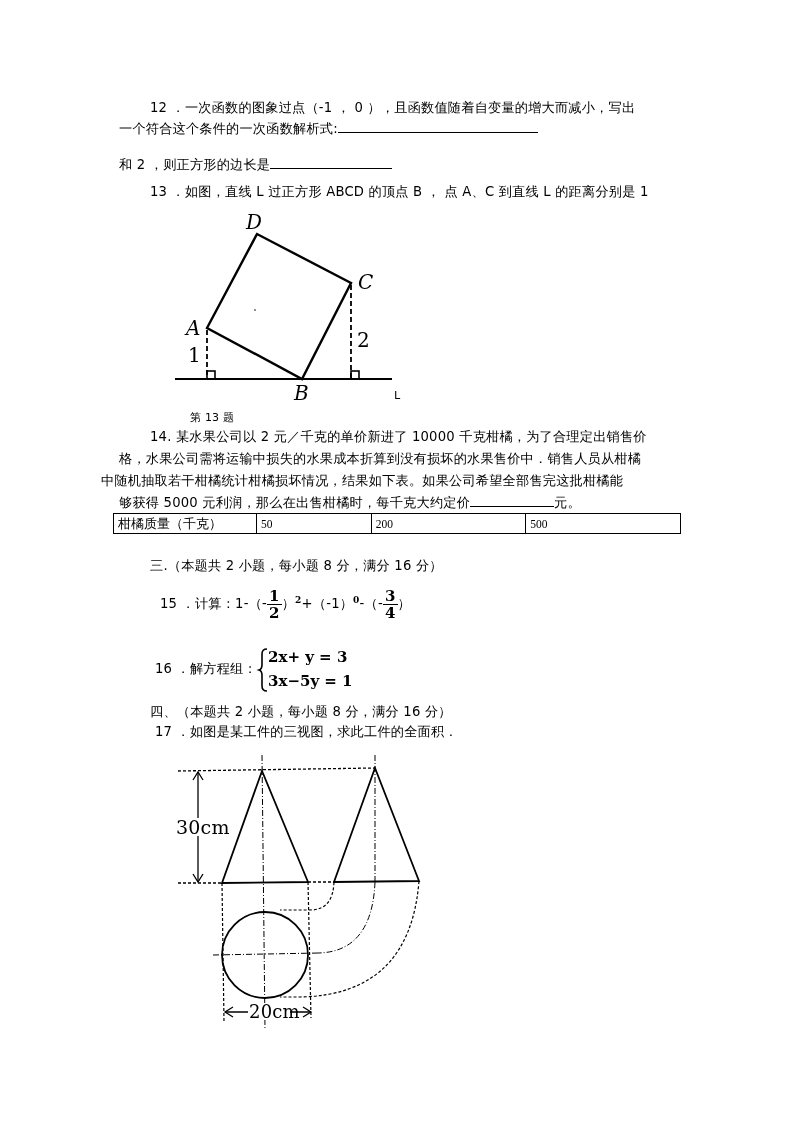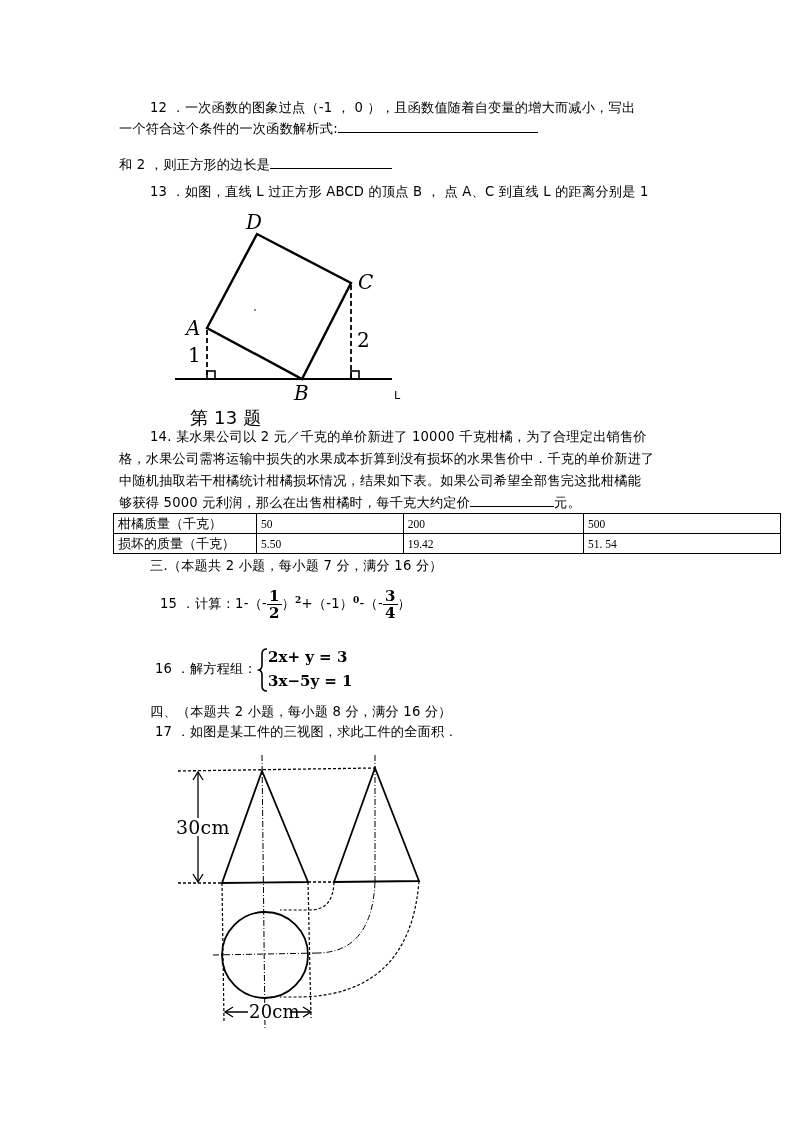--- a/index.html
+++ b/index.html
@@ -1,20 +1,20 @@
 <!DOCTYPE html>
 <html><head>
   <meta charset="utf-8">
   <style>
     html, body { margin: 0; padding: 0; background: #ffffff; }
     body { width: 794px; height: 1123px; position: relative; overflow: hidden;
       font-family: "DejaVu Sans", sans-serif; color: #000; font-size: 13px; }
     .line { position: absolute; white-space: nowrap; font-size: 13.2px; line-height: 18px; letter-spacing: 0.2px; }
     .blank { display: inline-block; border-bottom: 1px solid #000; height: 13px; vertical-align: baseline; }
-    table.data { position: absolute; left: 113px; top: 513px; width: 668px; border-collapse: collapse; }
+    table.data { position: absolute; left: 113px; top: 513px; width: 568px; border-collapse: collapse; }
     table.data td { border: 1px solid #000; height: 19px; padding: 0 0 0 4px; font-size: 13px; line-height: 18px; }
     table.data td.num { font-family: Liberation Serif, serif; font-size: 11.5px; }
     .frac { display: inline-block; vertical-align: middle; text-align: center; font-family: "DejaVu Serif", serif; font-weight: bold; font-size: 15px; line-height: 16px; }
     .frac .num-t { display: block; border-bottom: 1px solid #000; padding: 0 2px; }
     .frac .den { display: block; padding: 0 2px; }
     sup.bold { font-family: "DejaVu Serif", serif; font-weight: bold; font-size: 9px; }
     .brace-sys { position: absolute; left: 258px; top: 648px; }
     .brace-sys .eq { position: absolute; left: 10px; font-family: "DejaVu Serif", serif; font-weight: bold; font-size: 15px; white-space: nowrap; }
     svg { position: absolute; overflow: visible; }
   </style>
@@ -48,53 +48,47 @@
   <rect x="351" y="371" width="8" height="8" fill="none" stroke="#000" stroke-width="1.6"></rect>
   <circle cx="255" cy="310" r="0.8" fill="#000"></circle>
 </svg>
 <div class="line" style="left:246px; top:210px; font-family:'DejaVu Serif',serif; font-style:italic; font-size:20px; line-height:24px;">D</div>
 <div class="line" style="left:358px; top:270px; font-family:'DejaVu Serif',serif; font-style:italic; font-size:20px; line-height:24px;">C</div>
 <div class="line" style="left:186px; top:316px; font-family:'DejaVu Serif',serif; font-style:italic; font-size:20px; line-height:24px;">A</div>
 <div class="line" style="left:294px; top:381px; font-family:'DejaVu Serif',serif; font-style:italic; font-size:20px; line-height:24px;">B</div>
 <div class="line" style="left:188px; top:343px; font-family:'DejaVu Serif',serif; font-size:20px; line-height:24px;">1</div>
 <div class="line" style="left:357px; top:328px; font-family:'DejaVu Serif',serif; font-size:20px; line-height:24px;">2</div>
 <div class="line" style="left:394px; top:387px; font-family:'DejaVu Sans Mono',monospace; font-size:11px;">L</div>
-<div class="line" style="left:190px; top:409px; font-size:18px;">第 13 题</div>
+<div class="line" style="left:190px; top:409px; font-size:11px;">第 13 题</div>
 
 <div class="line" style="left:150px; top:428px;">
   <span>14. 某水果公司以 2 元／千克的单价新进了 10000 千克柑橘，为了合理定出销售价</span>
 </div>
 <div class="line" style="left:119px; top:450px;">
-  <span>格，水果公司需将运输中损失的水果成本折算到没有损坏的水果售价中．千克的单价新进了</span>
+  <span>格，水果公司需将运输中损失的水果成本折算到没有损坏的水果售价中．销售人员从柑橘</span>
 </div>
-<div class="line" style="left:119px; top:472px;">
+<div class="line" style="left:101px; top:472px;">
   <span>中随机抽取若干柑橘统计柑橘损坏情况，结果如下表。如果公司希望全部售完这批柑橘能</span>
 </div>
 <div class="line" style="left:119px; top:493px;">
   <span>够获得 5000 元利润，那么在出售柑橘时，每千克大约定价</span><span class="blank" style="width:84px;"></span><span>元。</span>
 </div>
 
 <table class="data">
   <tbody>
       <tr>
     <td style="width:138px;">柑橘质量（千克）</td>
     <td class="num">50</td>
     <td class="num">200</td>
     <td class="num">500</td>
   </tr>
-  <tr>
-    <td>损坏的质量（千克）</td>
-    <td class="num">5.50</td>
-    <td class="num">19.42</td>
-    <td class="num">51. 54</td>
-  </tr>
 </tbody>
   </table>
 
-<div class="line" style="left:150px; top:557px;">三.（本题共 2 小题，每小题 7 分，满分 16 分）</div>
+<div class="line" style="left:150px; top:557px;">三.（本题共 2 小题，每小题 8 分，满分 16 分）</div>
 
 <div class="line" style="left:160px; top:582px; line-height:36px;">
   <span>15 ．计算：1-（-</span><span class="frac"><span class="num-t">1</span><span class="den">2</span></span><span>）</span><sup class="bold">2</sup><span>+（-1）</span><sup class="bold">0</sup><span>-（-</span><span class="frac"><span class="num-t">3</span><span class="den">4</span></span><span>）</span>
 </div>
 
 <div class="line" style="left:155px; top:660px;">16 ．解方程组：</div>
 <div class="brace-sys">
   <svg width="12" height="44" style="left:0;top:0;">
     <path d="M9,1 Q4,1 4,6 L4,17 Q4,21 1,22 Q4,23 4,27 L4,38 Q4,43 9,43" fill="none" stroke="#000" stroke-width="1.6"></path>
   </svg>

